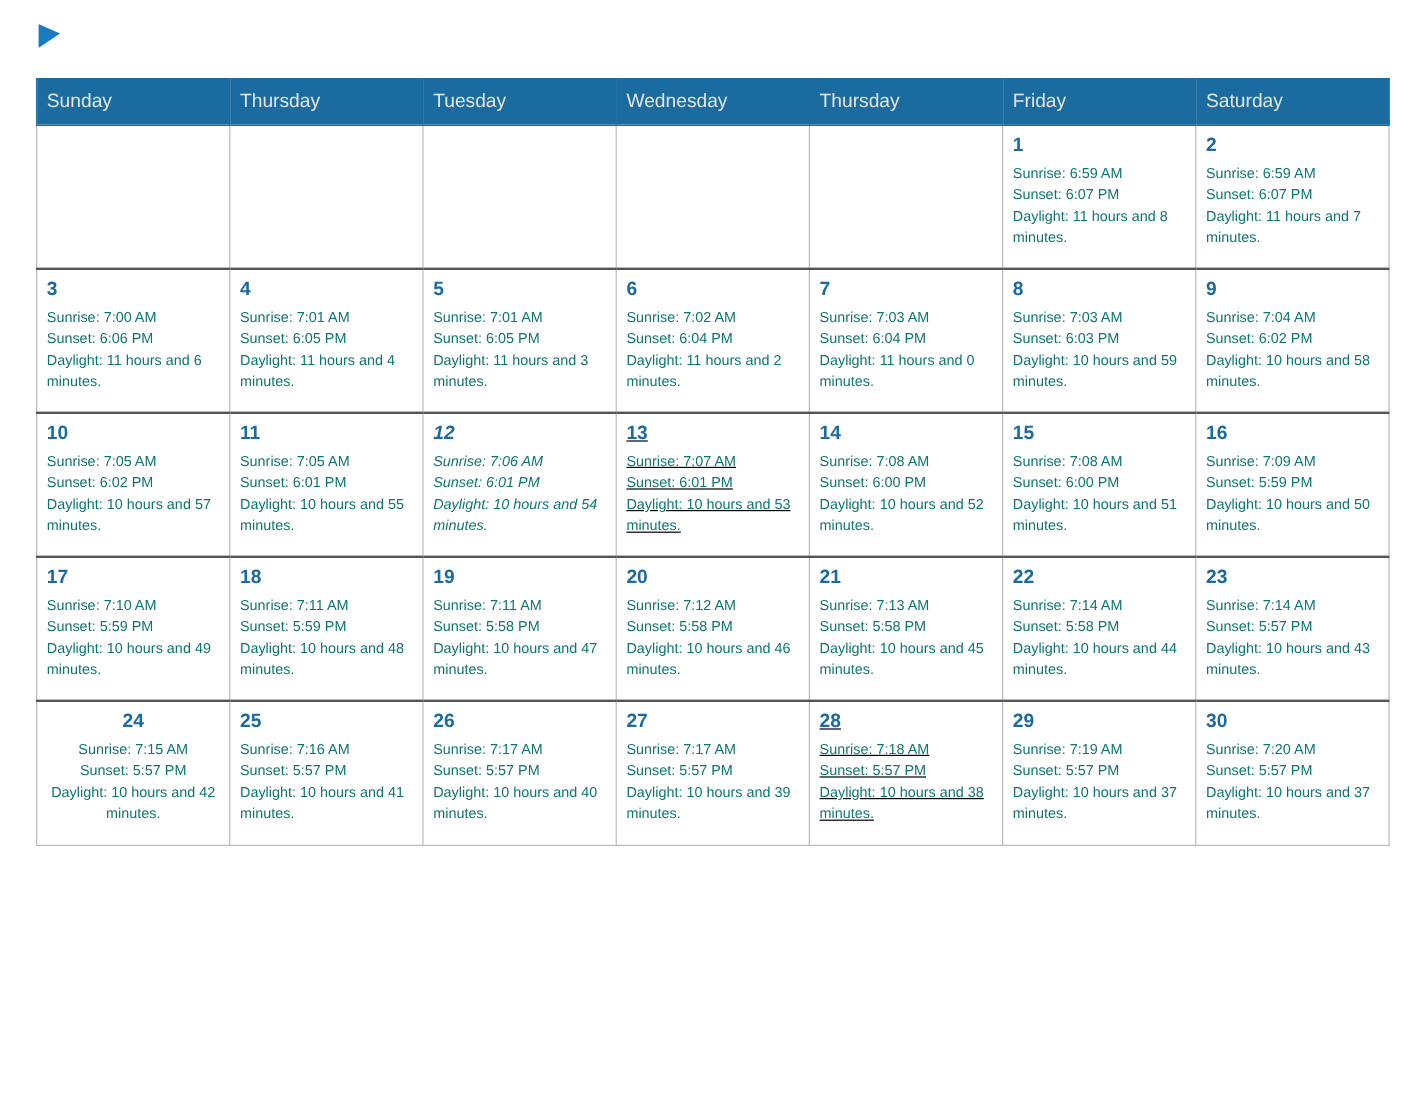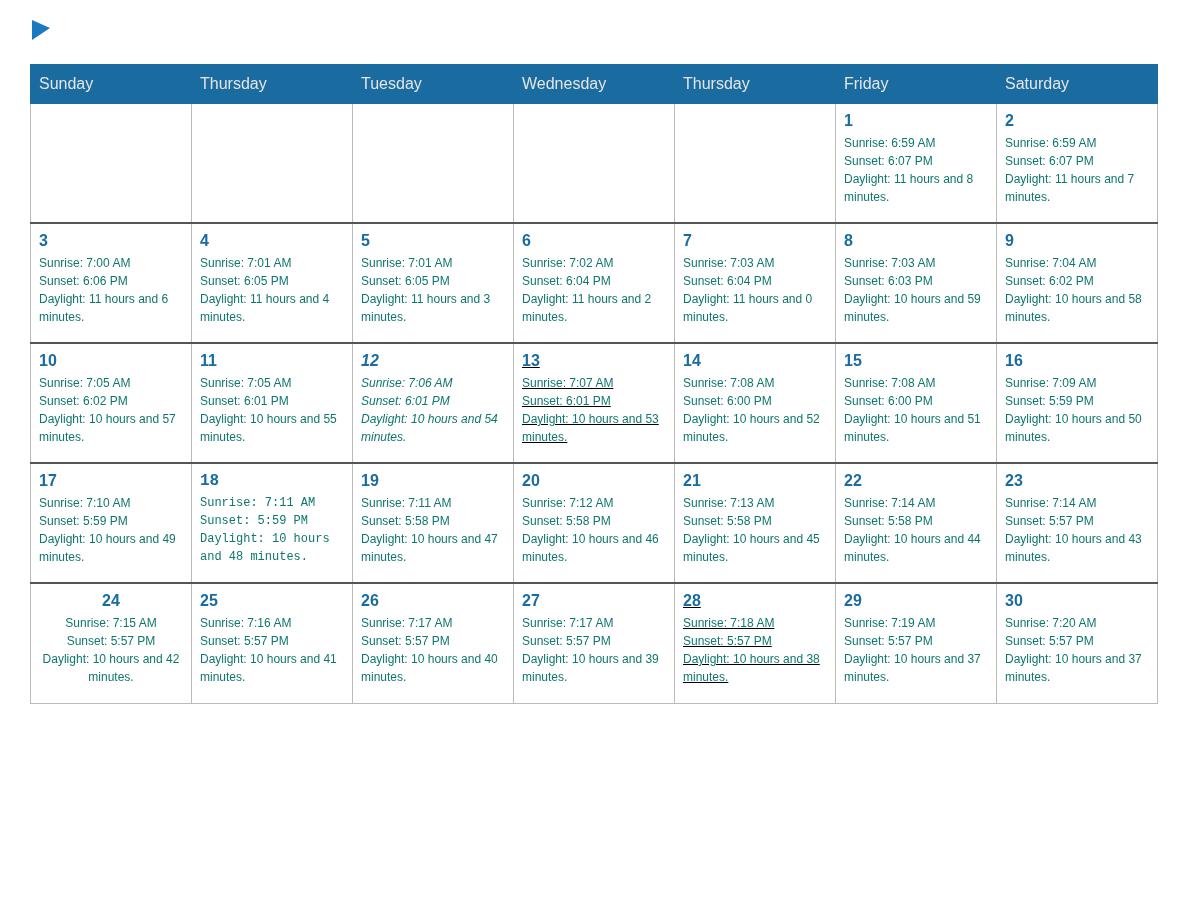--- a/index.html
+++ b/index.html
@@ -203,21 +203,21 @@
         <td style="border-top: 2px solid rgb(85, 85, 85);">
           <div class="day-number">16</div>
           <div class="day-info">Sunrise: 7:09 AM<br>Sunset: 5:59 PM<br>Daylight: 10 hours and 50 minutes.</div>
         </td>
       </tr>
       <tr>
         <td style="border-top: 2px solid rgb(85, 85, 85);">
           <div class="day-number">17</div>
           <div class="day-info">Sunrise: 7:10 AM<br>Sunset: 5:59 PM<br>Daylight: 10 hours and 49 minutes.</div>
         </td>
-        <td style="border-top: 2px solid rgb(85, 85, 85); font-family: Liberation Mono, monospace;">
+        <td style="border-top: 2px solid rgb(85, 85, 85);">
           <div class="day-number">18</div>
           <div class="day-info">Sunrise: 7:11 AM<br>Sunset: 5:59 PM<br>Daylight: 10 hours and 48 minutes.</div>
         </td>
         <td style="border-top: 2px solid rgb(85, 85, 85); border-radius: 19px;">
           <div class="day-number">19</div>
           <div class="day-info">Sunrise: 7:11 AM<br>Sunset: 5:58 PM<br>Daylight: 10 hours and 47 minutes.</div>
         </td>
         <td style="border-top: 2px solid rgb(85, 85, 85);">
           <div class="day-number">20</div>
           <div class="day-info">Sunrise: 7:12 AM<br>Sunset: 5:58 PM<br>Daylight: 10 hours and 46 minutes.</div>

